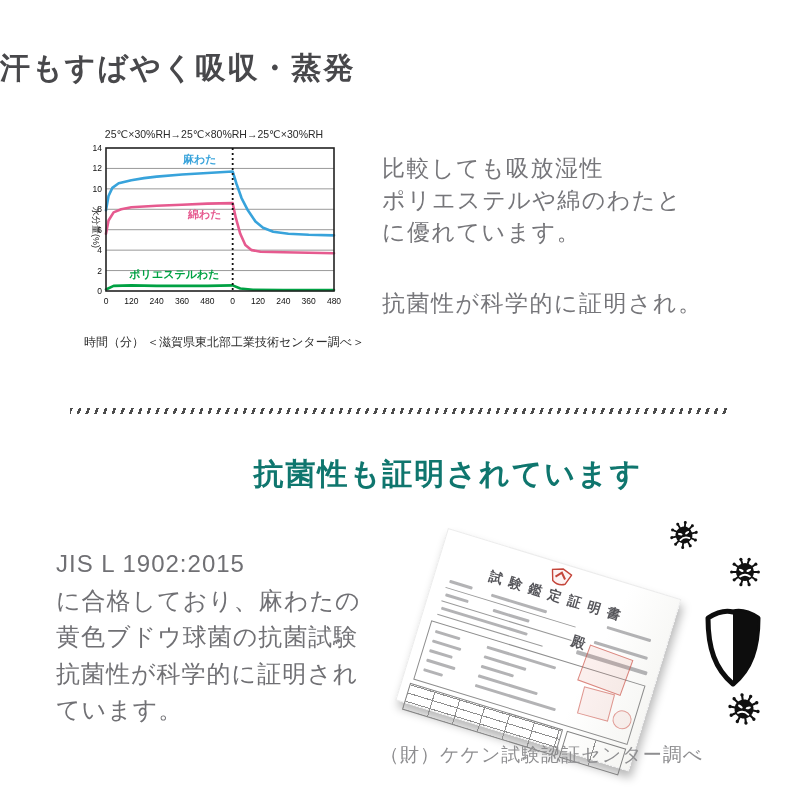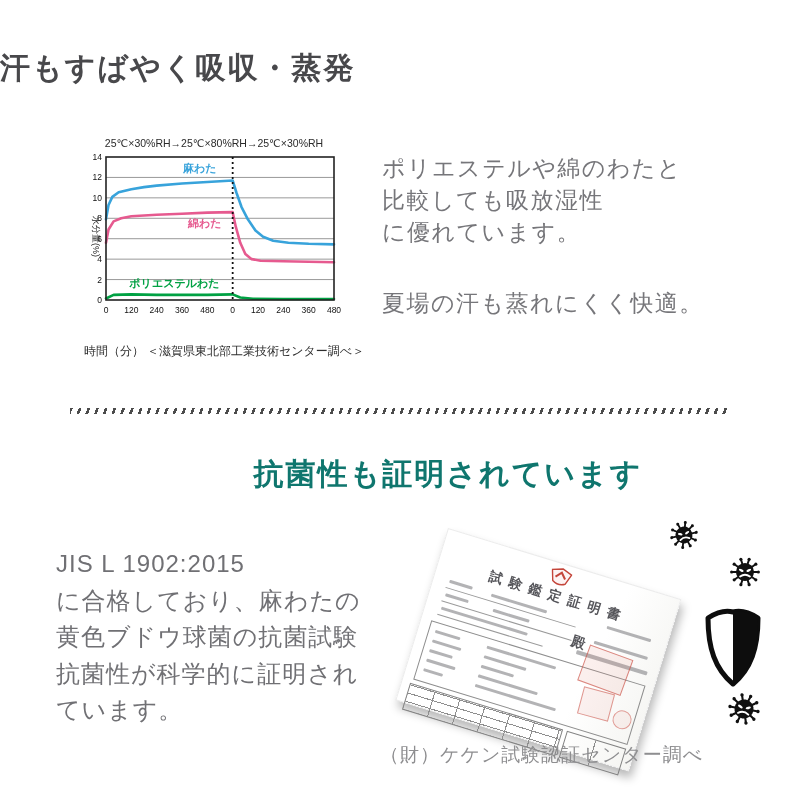--- a/index.html
+++ b/index.html
@@ -7,21 +7,21 @@
         font-family:"Liberation Sans","DejaVu Sans",sans-serif;}
   .abs{position:absolute;}
   .h1{left:0;top:48px;width:800px;font-size:30px;font-weight:bold;
       color:#48484b;letter-spacing:2px;}
   .h2{left:0;top:454px;width:800px;text-align:center;font-size:30px;font-weight:bold;
       color:#0f766e;letter-spacing:2px;padding-left:48px;}
 
   
   .chart-block{left:84px;top:122px;width:260px;}
   .chart-title{text-align:center;font-size:21px;font-weight:800;color:#161616;letter-spacing:1px;}
-  .chart-sub{text-align:center;font-size:10.5px;color:#2a2a2a;margin-top:15px;white-space:nowrap;}
+  .chart-sub{text-align:center;font-size:10.5px;color:#2a2a2a;margin-top:6px;white-space:nowrap;}
   .chart-wrap{position:relative;margin-top:3px;margin-left:2px;}
   .ylabel{position:absolute;left:-26px;top:78px;width:70px;text-align:center;font-size:9px;color:#222;
           transform:rotate(90deg);transform-origin:center;white-space:nowrap;}
   .chart-caption{font-size:12px;color:#2e2e2e;text-align:center;margin-top:15px;white-space:nowrap;font-family:Liberation Serif, serif;}
 
   
   .text1{left:382px;top:152px;width:360px;font-size:23px;color:#76767a;letter-spacing:1.5px;line-height:32px;}
   .text1 .para2{margin-top:39px;}
 
   .divider{left:70px;top:408px;width:661px;height:6px;
@@ -103,24 +103,24 @@
           <text x="248" y="161" fill="#111" text-anchor="middle" font-size="8.5">480</text>
         </svg>
     </div>
     <div class="chart-caption">
       <span>時間（分）</span>
       <span>＜滋賀県東北部工業技術センター調べ＞</span>
     </div>
   </div>
 
   <div class="abs text1">
+    <div>比較しても吸放湿性</div>
     <div>ポリエステルや綿のわたと</div>
-    <div>比較しても吸放湿性</div>
     <div>に優れています。</div>
-    <div class="para2">夏場の汗も蒸れにくく快適。</div>
+    <div class="para2">抗菌性が科学的に証明され。</div>
   </div>
 
   <div class="abs divider"></div>
 
   <div class="abs h2">抗菌性も証明されています</div>
 
   <div class="abs text2">
     <div>JIS L 1902:2015</div>
     <div>に合格しており、麻わたの</div>
     <div>黄色ブドウ球菌の抗菌試験</div>

